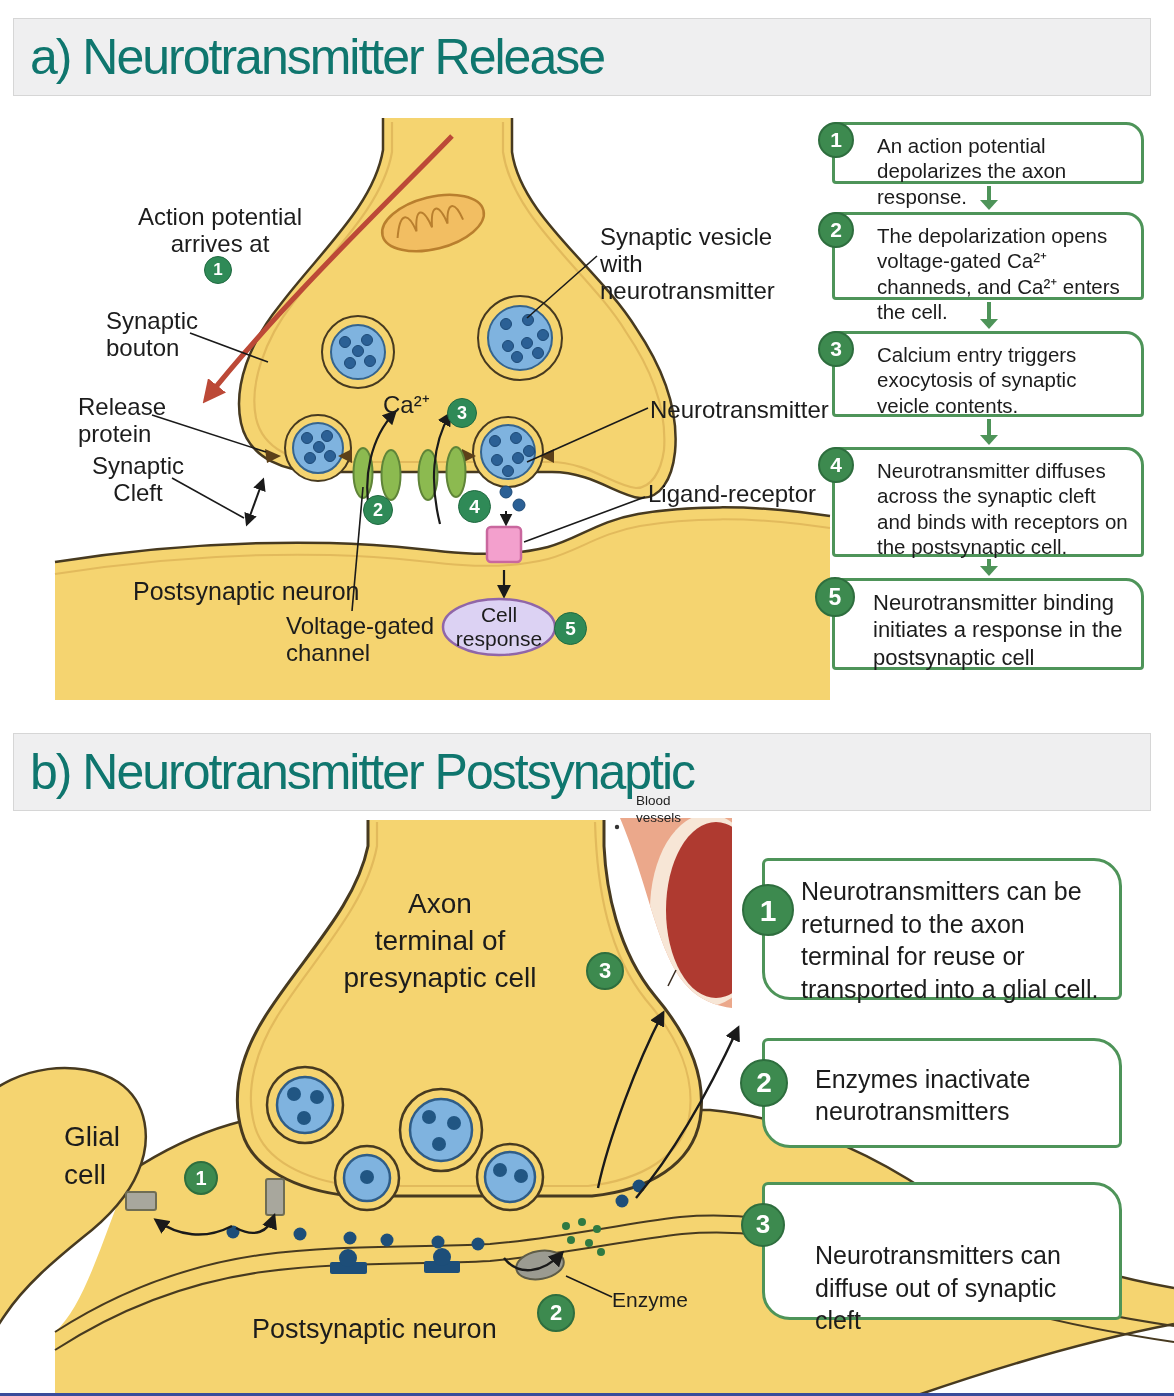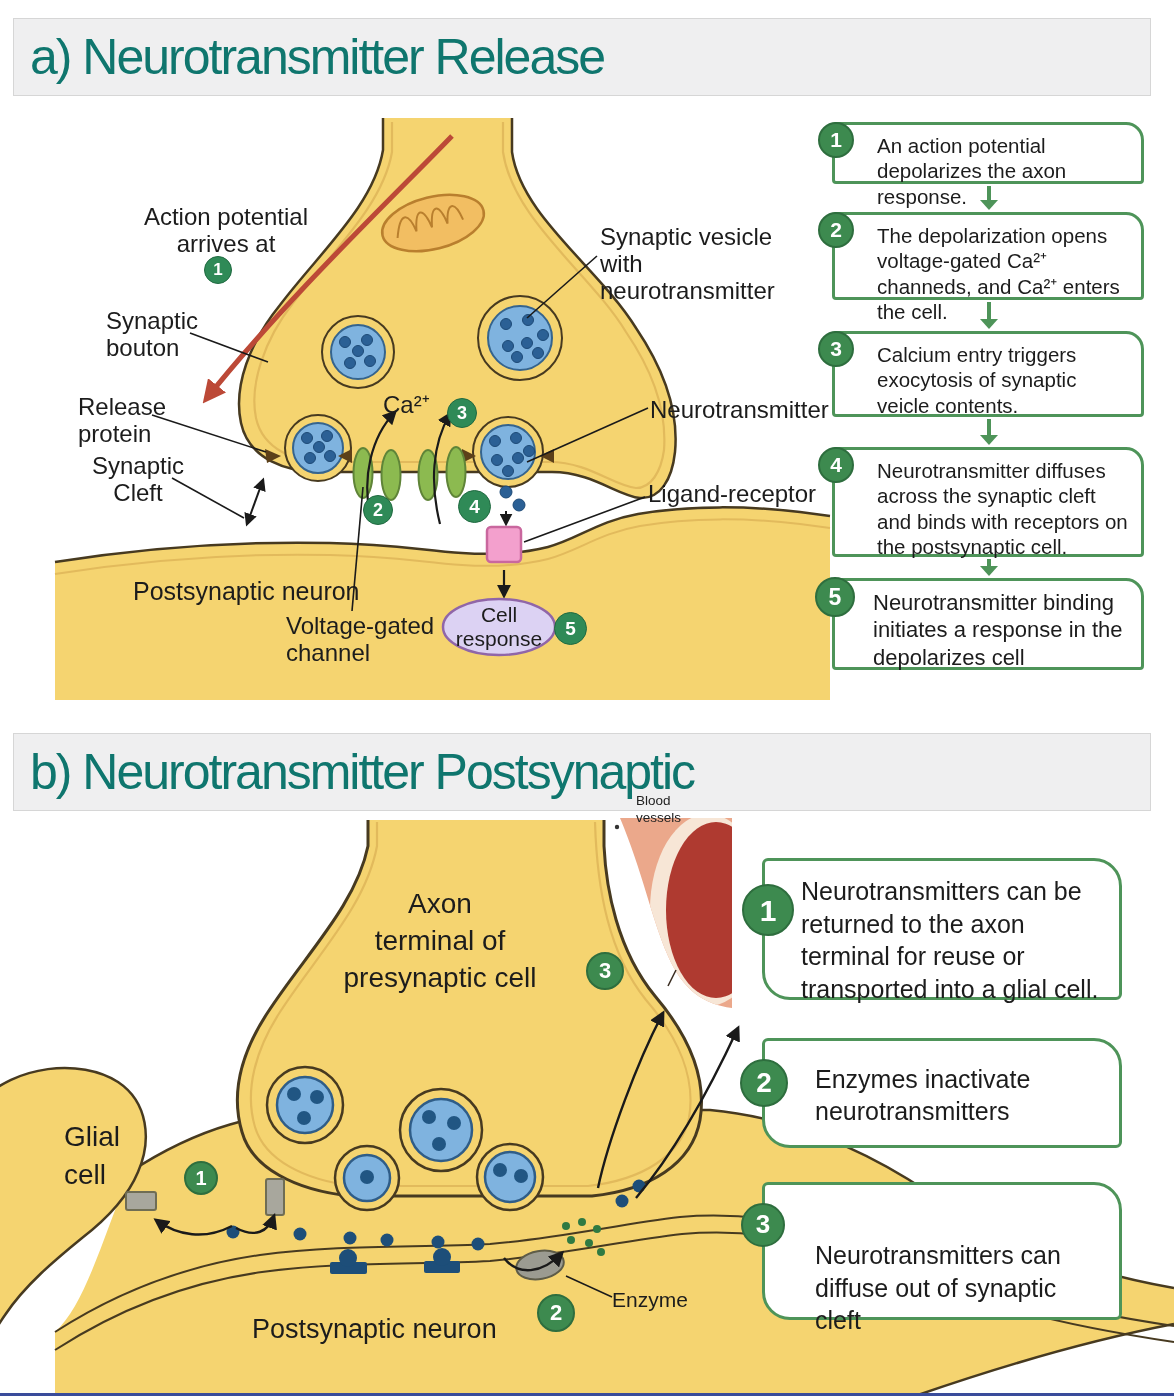--- a/index.html
+++ b/index.html
@@ -149,21 +149,21 @@
       <line x1="152" y1="415" x2="266" y2="452"></line>
       <line x1="172" y1="478" x2="244" y2="518"></line>
       <line x1="597" y1="256" x2="527" y2="318"></line>
       <line x1="648" y1="408" x2="527" y2="462"></line>
       <line x1="645" y1="497" x2="524" y2="542"></line>
       <line x1="352" y1="611" x2="363" y2="487"></line>
     </g>
     <line x1="263" y1="480" x2="247" y2="524" stroke="#1a1a1a" stroke-width="2" marker-start="url(#abA)" marker-end="url(#abA)"></line>
   </svg>
 
-  <div class="lbl" style="left:130px;top:203px;width:180px;text-align:center;font-size:24px;margin-left:6px;">Action potential
+  <div class="lbl" style="left:130px;top:203px;width:180px;text-align:center;font-size:24px;">Action potential
 arrives at</div>
   <div class="lbl" style="left:106px;top:307px;width:110px;font-size:24px;">Synaptic
 bouton</div>
   <div class="lbl" style="left:78px;top:393px;width:110px;font-size:24px;">Release
 protein</div>
   <div class="lbl" style="left:88px;top:452px;width:100px;text-align:center;font-size:24px;">Synaptic
 Cleft</div>
   <div class="lbl" style="left:133px;top:577px;width:270px;font-size:25px;">Postsynaptic neuron</div>
   <div class="lbl" style="left:286px;top:612px;width:160px;font-size:24px;">Voltage-gated
 channel</div>
@@ -196,21 +196,21 @@
     <span>Calcium entry triggers exocytosis of synaptic veicle contents.</span>
   </div>
   <div class="flow-arrow" style="left:980px;top:419px;height:26px;"></div>
   <div class="callout callout-a" style="top:447px;height:110px;">
     <div class="ccircle" style="left:-17px;top:-3px;width:36px;height:36px;font-size:21px;">4</div>
     <span>Neurotransmitter diffuses across the synaptic cleft and binds with receptors on the postsynaptic cell.</span>
   </div>
   <div class="flow-arrow" style="left:980px;top:559px;height:17px;"></div>
   <div class="callout callout-a" style="top:578px;height:92px;font-size:22px;padding-left:38px;">
     <div class="ccircle" style="left:-20px;top:-4px;width:40px;height:40px;font-size:23px;">5</div>
-    <span>Neurotransmitter binding initiates a response in the depolarizes cell</span>
+    <span>Neurotransmitter binding initiates a response in the postsynaptic cell</span>
   </div>
 
   <div class="titlebar" style="top:733px;">
     <span>b) Neurotransmitter Postsynaptic</span>
   </div>
 
   <svg width="1174" height="676" viewBox="0 0 1174 676" style="top:720px;">
     <defs>
       <marker id="abB" viewBox="0 0 10 10" refX="8" refY="5" markerWidth="6.5" markerHeight="6.5" orient="auto-start-reverse">
         <path d="M0,0 L10,5 L0,10 z" fill="#1a1a1a"></path>

